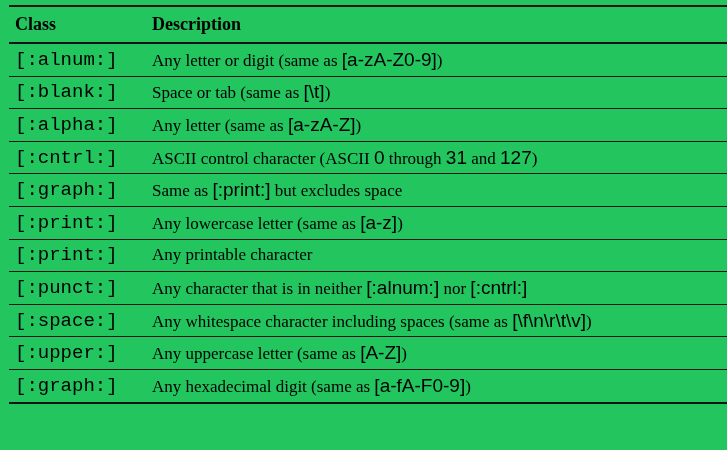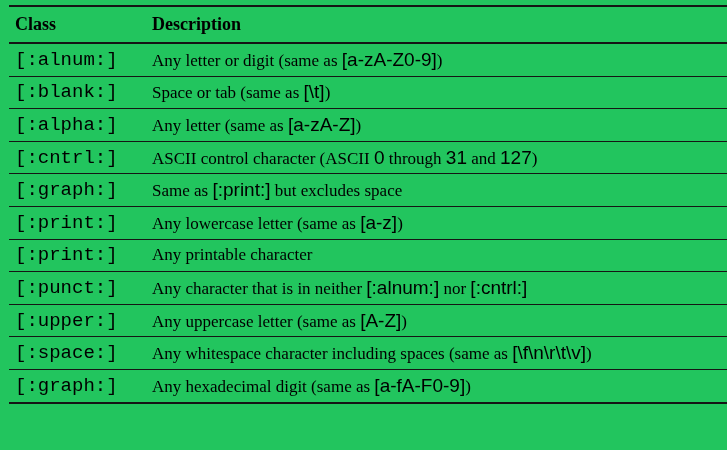--- a/index.html
+++ b/index.html
@@ -92,26 +92,26 @@
         </tr>
         <tr>
           <td class="c-class">[:print:]</td>
           <td class="c-desc"><span class="serif">Any printable character</span></td>
         </tr>
         <tr>
           <td class="c-class">[:punct:]</td>
           <td class="c-desc"><span class="serif">Any character that is in neither </span><span class="mono">[:alnum:]</span><span class="serif"> nor </span><span class="mono">[:cntrl:]</span></td>
         </tr>
         <tr>
+          <td class="c-class">[:space:]</td>
+          <td class="c-desc"><span class="serif">Any whitespace character including spaces (same as </span><span class="mono">[\f\n\r\t\v]</span><span class="serif">)</span></td>
+        </tr>
+        <tr>
           <td class="c-class">[:upper:]</td>
           <td class="c-desc"><span class="serif">Any uppercase letter (same as </span><span class="mono">[A-Z]</span><span class="serif">)</span></td>
-        </tr>
-        <tr>
-          <td class="c-class">[:space:]</td>
-          <td class="c-desc"><span class="serif">Any whitespace character including spaces (same as </span><span class="mono">[\f\n\r\t\v]</span><span class="serif">)</span></td>
         </tr>
         <tr>
           <td class="c-class">[:graph:]</td>
           <td class="c-desc"><span class="serif">Any hexadecimal digit (same as </span><span class="mono">[a-fA-F0-9]</span><span class="serif">)</span></td>
         </tr>
       </tbody>
   </table>
 </div>
 
 </body></html>

